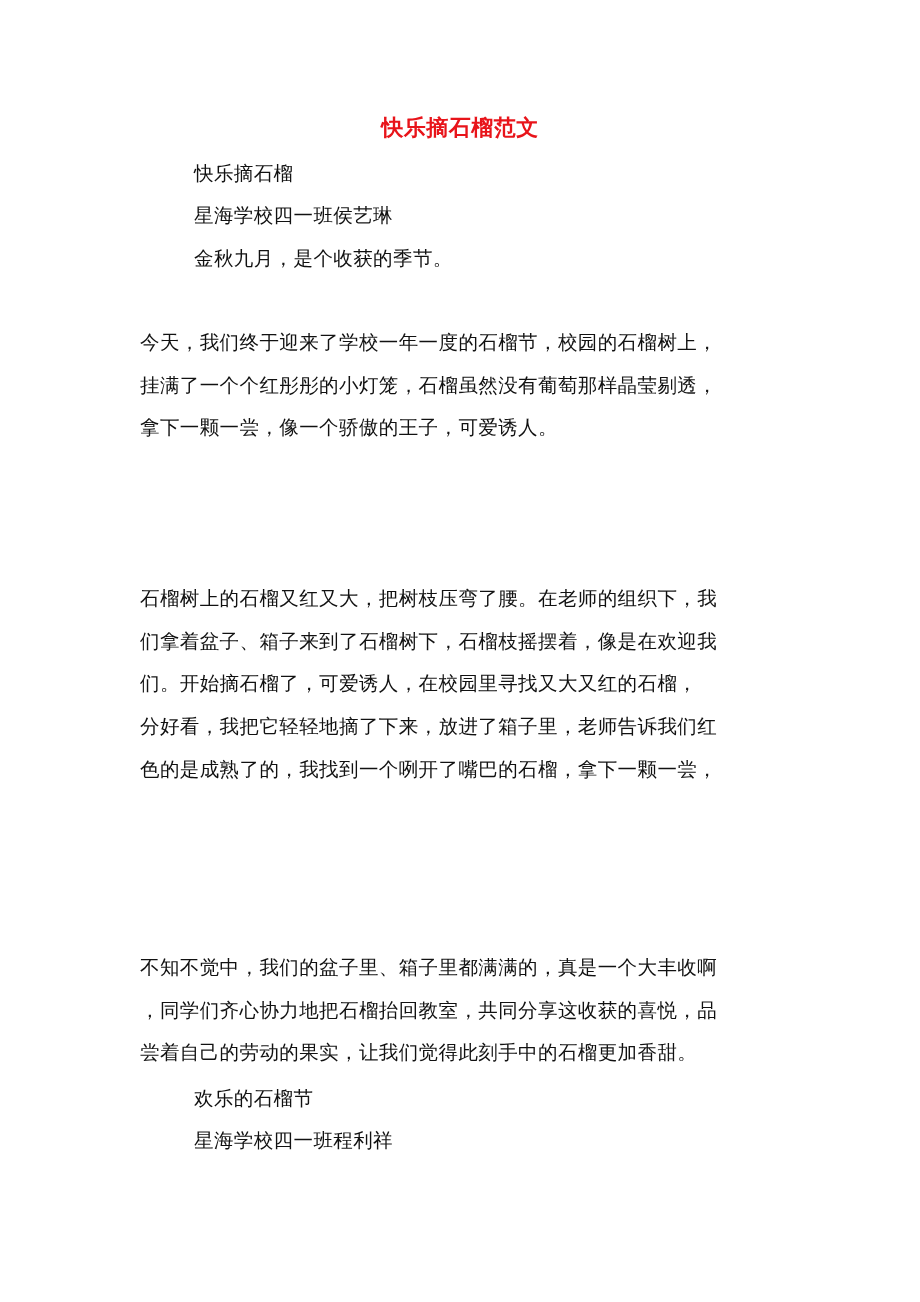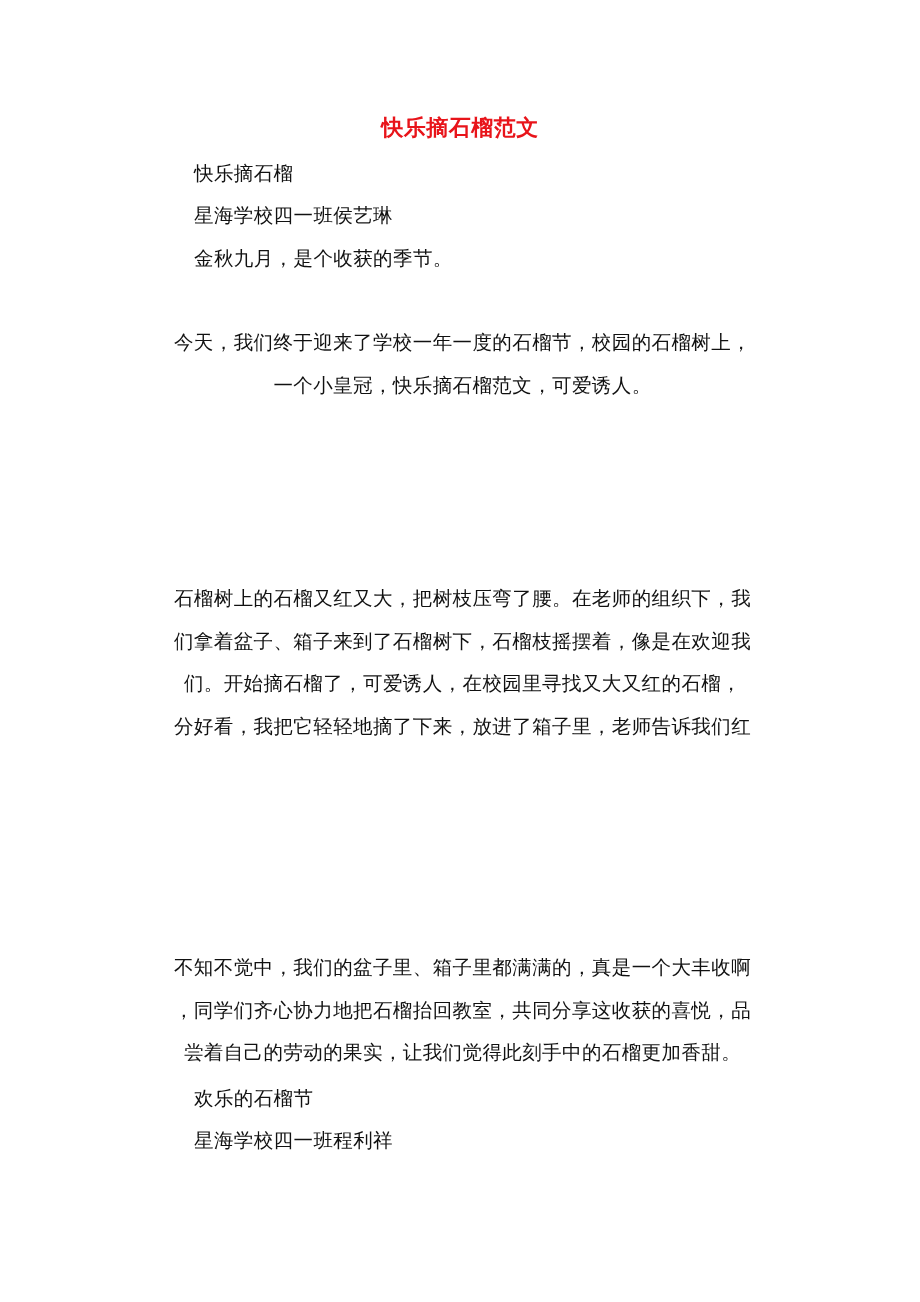--- a/index.html
+++ b/index.html
@@ -51,44 +51,45 @@
       position: absolute;
       left: 140px;
       width: 645px;
       font-size: 19.5px;
       line-height: 42.7px;
       letter-spacing: 0.4px;
     }
     .para .l {
       display: block;
       white-space: nowrap;
-      text-align: center;
     }
   </style>
 </head>
 <body>
 
 <div class="page">
 
   <div class="title">快乐摘石榴范文</div>
 
   <div class="line indent" style="top:160px;">快乐摘石榴</div>
   <div class="line indent" style="top:202px;">星海学校四一班侯艺琳</div>
   <div class="line indent" style="top:245px;">金秋九月，是个收获的季节。</div>
 
   <div class="para" style="top:322px;">
     <span class="l">今天，我们终于迎来了学校一年一度的石榴节，校园的石榴树上，</span>
-    <span class="l">一个小皇冠，快乐摘石榴范文，可爱诱人。</span>
+    <span class="l">挂满了一个个红彤彤的小灯笼，石榴虽然没有葡萄那样晶莹剔透，</span>
+    <span class="l">拿下一颗一尝，像一个骄傲的王子，可爱诱人。</span>
   </div>
 
   <div class="para" style="top:578px;">
     <span class="l">石榴树上的石榴又红又大，把树枝压弯了腰。在老师的组织下，我</span>
     <span class="l">们拿着盆子、箱子来到了石榴树下，石榴枝摇摆着，像是在欢迎我</span>
     <span class="l">们。开始摘石榴了，可爱诱人，在校园里寻找又大又红的石榴，</span>
     <span class="l">分好看，我把它轻轻地摘了下来，放进了箱子里，老师告诉我们红</span>
+    <span class="l">色的是成熟了的，我找到一个咧开了嘴巴的石榴，拿下一颗一尝，</span>
   </div>
 
   <div class="para" style="top:947px;">
     <span class="l">不知不觉中，我们的盆子里、箱子里都满满的，真是一个大丰收啊</span>
     <span class="l">，同学们齐心协力地把石榴抬回教室，共同分享这收获的喜悦，品</span>
     <span class="l">尝着自己的劳动的果实，让我们觉得此刻手中的石榴更加香甜。</span>
   </div>
 
   <div class="line indent" style="top:1085px;">欢乐的石榴节</div>
   <div class="line indent" style="top:1127px;">星海学校四一班程利祥</div>

